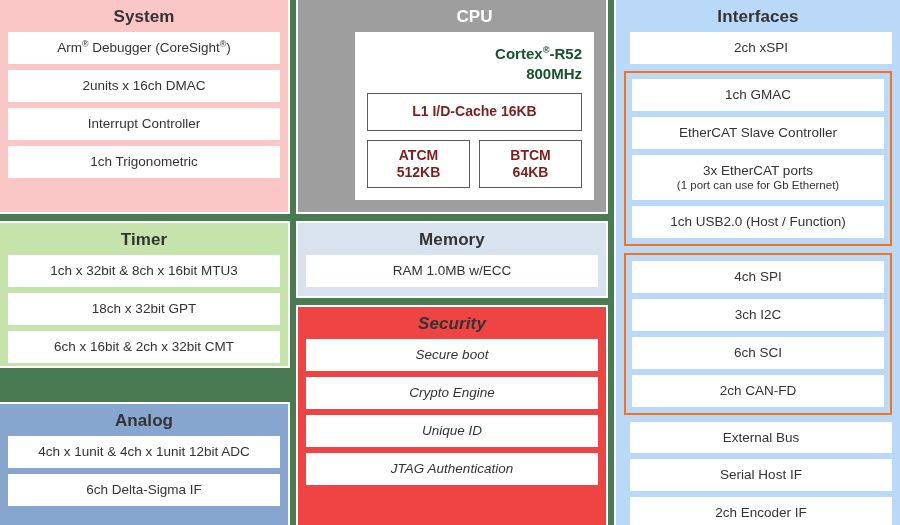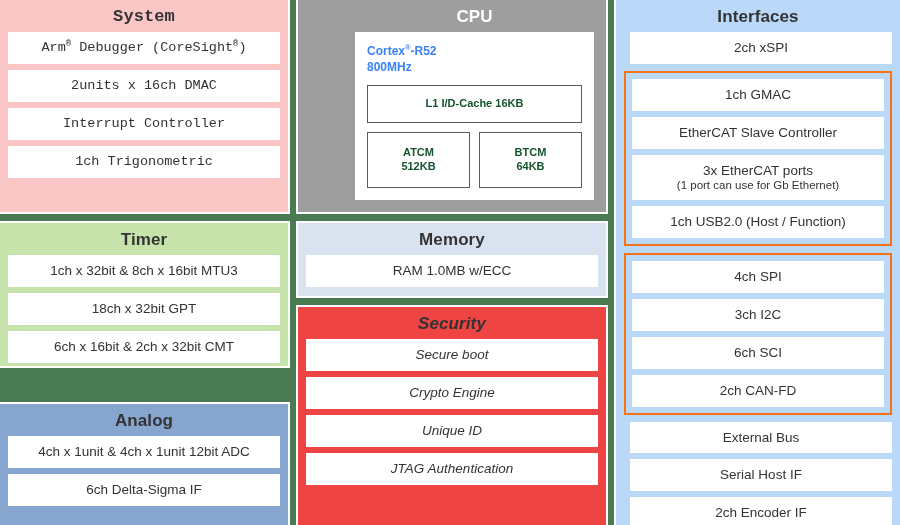--- a/index.html
+++ b/index.html
@@ -52,21 +52,21 @@
   
   .sys  { background: #fac6c6; }
   .tim  { background: #c6e3ac; }
   .ana  { background: #86a5cf; }
   .cpu  { background: #9e9e9e; }
   .mem  { background: #d9e2ef; }
   .sec  { background: #ef4444; font-style: italic; }
   .intf { background: #bad8f7; }
 
   
-  #p-system    { left: 0;   top: 0;   width: 290px; height: 214px; border-left:0; border-top:0;font-family:Liberation Mono, monospace; }
+  #p-system    { left: 0;   top: 0;   width: 290px; height: 214px; border-left:0; border-top:0; }
   #p-timer     { left: 0;   top: 221px; width: 290px; height: 147px; border-left:0; }
   #p-analog    { left: 0;   top: 402px; width: 290px; height: 123px; border-left:0; border-bottom:0; }
 
   
   #p-cpu       { left: 296px; top: 0;   width: 312px; height: 214px; border-top:0;padding-left:45px; }
   #p-memory    { left: 296px; top: 221px; width: 312px; height: 77px;  }
   #p-security  { left: 296px; top: 305px; width: 312px; height: 220px; border-bottom:0; }
 
   
   #p-interfaces{ left: 614px; top: 0;   width: 286px; height: 525px; border-top:0; border-right:0; border-bottom:0; }
@@ -74,35 +74,35 @@
   
   .cpu-card {
     background: #ffffff;
     margin: 0 12px 12px 12px;
     padding: 10px 12px 12px 12px;
     flex: 1;
     display: flex;
     flex-direction: column;
   }
   .cpu-core {
-    text-align: left;
+    text-align: right;
     font-weight: bold;
-    font-size: 12px;
-    color: #3b82f6;
+    font-size: 15px;
+    color: #14532d;
     line-height: 1.3;
     padding: 2px 0 10px 0;
   }
   .cpu-core sup { font-size: .62em; vertical-align: super; line-height: 0; }
   .cpu-box {
     border: 1.5px solid #5a5a5a;
     background: #ffffff;
-    color: #14532d;
+    color: #7f1d1d;
     text-align: center;
     font-weight: bold;
-    font-size: 11px;
+    font-size: 14px;
     display: flex;
     align-items: center;
     justify-content: center;
     line-height: 1.25;
   }
   #cpu-cache { height: 38px; margin-bottom: 9px; }
   .cpu-tcm-row { display: flex; gap: 9px; flex: 1; }
   .cpu-tcm-row .cpu-box { flex: 1; }
 
   

